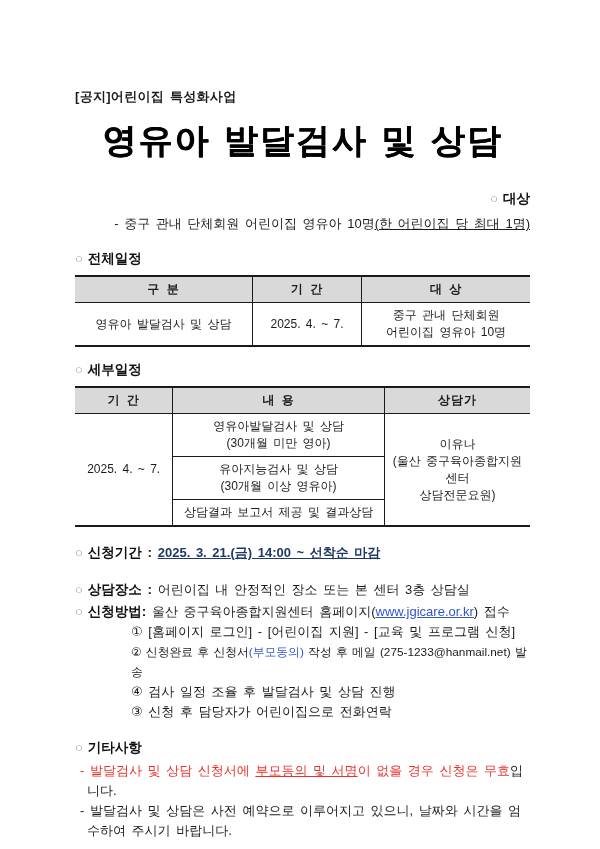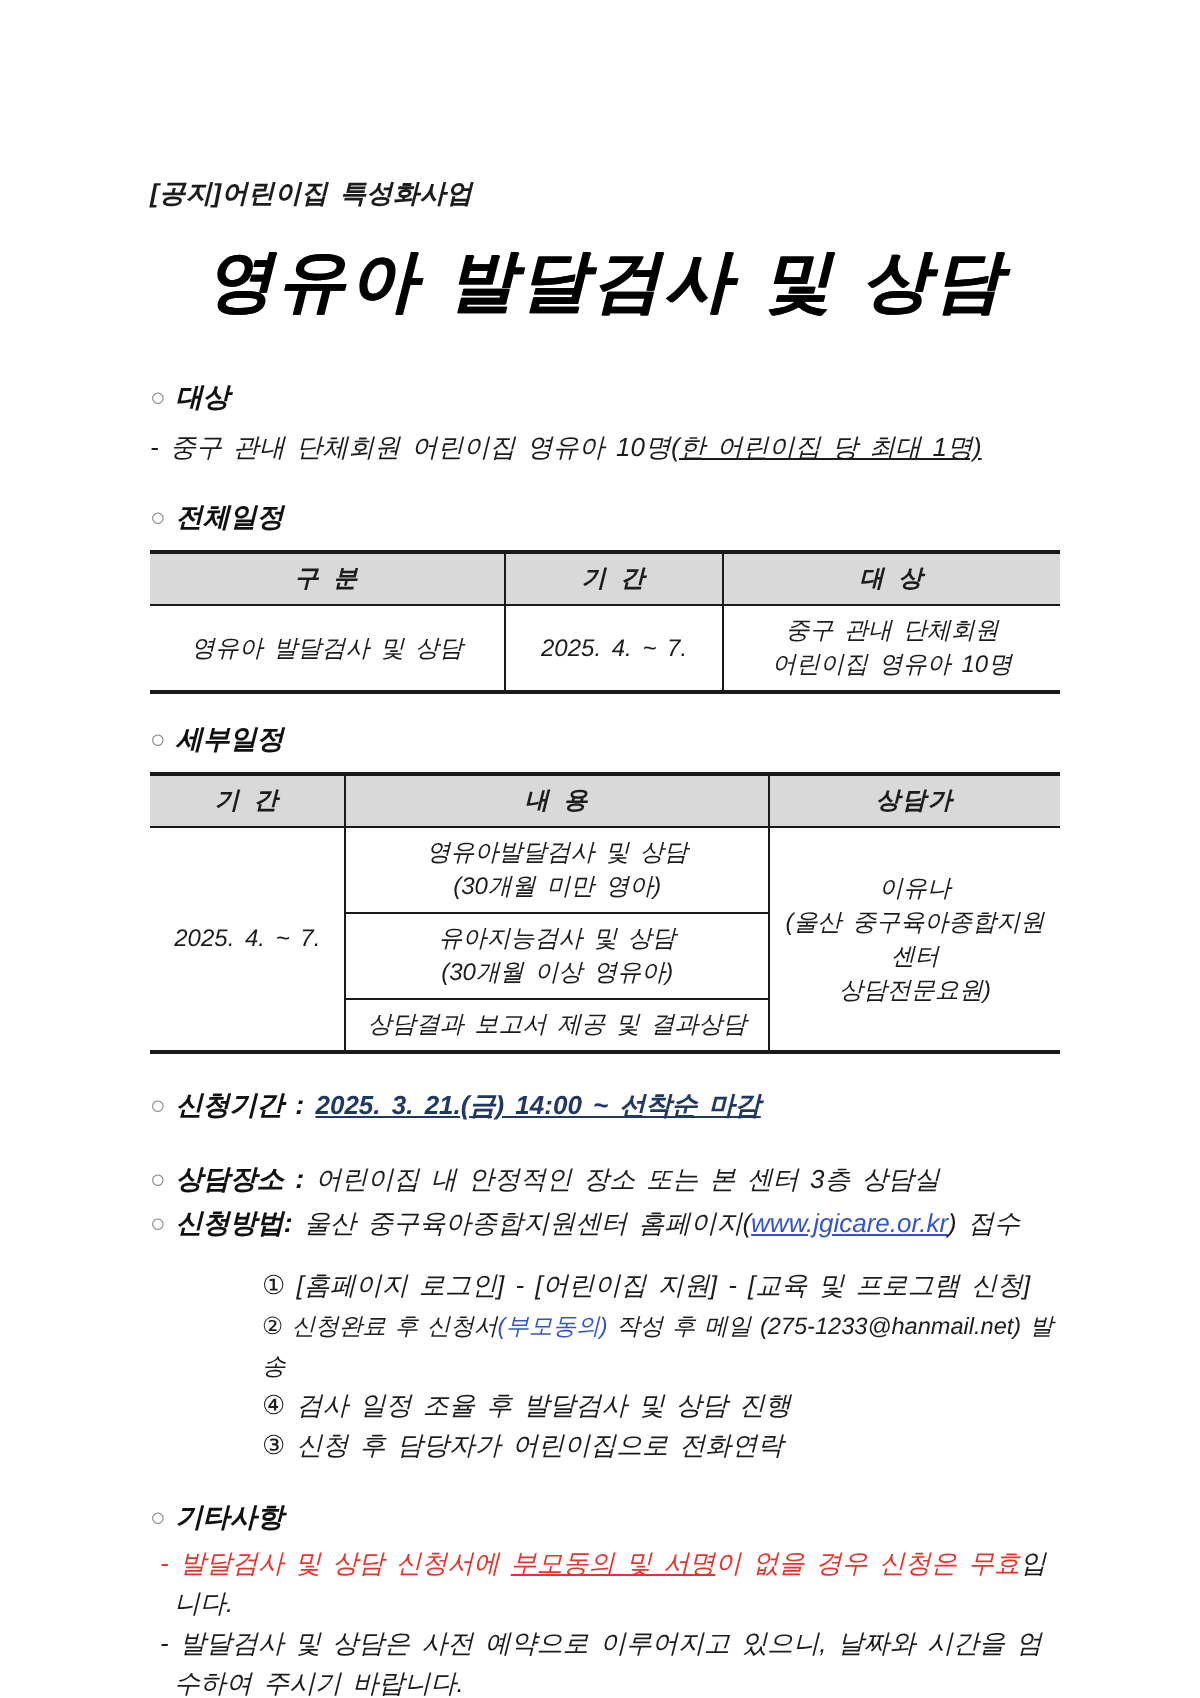--- a/index.html
+++ b/index.html
@@ -1,20 +1,19 @@
 <!DOCTYPE html>
 <html style="--red: #e8332a; --blue: #3355cc; --navy: #1f3864; --thbg: #d9d9d9;"><head>
 <meta charset="utf-8">
 <style>
   html,body{margin:0;padding:0;background:#fff;}
   .page{
     position:relative;width:600px;height:849px;background:#ffffff;overflow:hidden;
     font-family:"Liberation Sans","DejaVu Sans",sans-serif;color:#1c1c1c;
     word-spacing:2px;
-    font-style:italic;
   }
   .content{padding:88px 70px 0 75px;}
   .category{font-size:13px;font-weight:700;letter-spacing:.3px;}
   .doc-title{
     margin-top:12px;text-align:center;font-size:34px;font-weight:800;
     letter-spacing:2px;color:#000;
     text-shadow:.6px 0 0 #000;
   }
   .sec{margin-top:15px;}
   .sec-head{font-size:13.5px;font-weight:700;color:#111;}
@@ -32,38 +31,38 @@
   .doc-table th{
     background:var(--thbg,#d9d9d9);font-weight:700;letter-spacing:1px;
     padding:4px 2px;border-bottom:1px solid #1a1a1a;
   }
   .doc-table td{padding:4px 2px;line-height:17px;vertical-align:middle;}
   .doc-table th + th, .doc-table td + td{border-left:1px solid #1a1a1a;}
   .doc-table td.vline{border-left:1px solid #1a1a1a;}
   .doc-table tr.divide > td.rowcell{border-bottom:1px solid #1a1a1a;}
   .pre{white-space:pre-line;margin-top:16px;}
   .inline-head{display:inline;}
-  .steps{margin-top:11px;}
+  .steps{margin-top:0;}
   .step{font-size:13px;line-height:20px;padding-left:56px;}
   .step.small{font-size:11.8px;word-spacing:1px;}
   .etc-items{margin-top:4px;margin-left:5px;}
   .etc-item{font-size:13px;line-height:20px;padding-left:7px;text-indent:-7px;}
   a.link{color:var(--blue,#3355cc);text-decoration:underline;cursor:pointer;}
 </style>
 </head>
 <body>
 
 <div class="page">
   <div class="content">
 
     <div class="category">[공지]어린이집 특성화사업</div>
 
     <h1 class="doc-title" style="margin-bottom:0;">영유아 발달검사 및 상담</h1>
 
-    <div class="sec" style="margin-top:26px;">
+    <div class="sec" style="margin-top:26px;text-align:right;">
       <div class="sec-head"><span class="ring">○</span><span>대상</span></div>
       <div class="body-line"><span>- 중구 관내 단체회원 어린이집 영유아 10명</span><span class="u">(한 어린이집 당 최대 1명)</span></div>
     </div>
 
     <div class="sec" style="margin-top:16px;">
       <div class="sec-head"><span class="ring">○</span><span>전체일정</span></div>
       <table class="doc-table">
         <colgroup>
             <col style="width:39%">
             <col style="width:24%">

